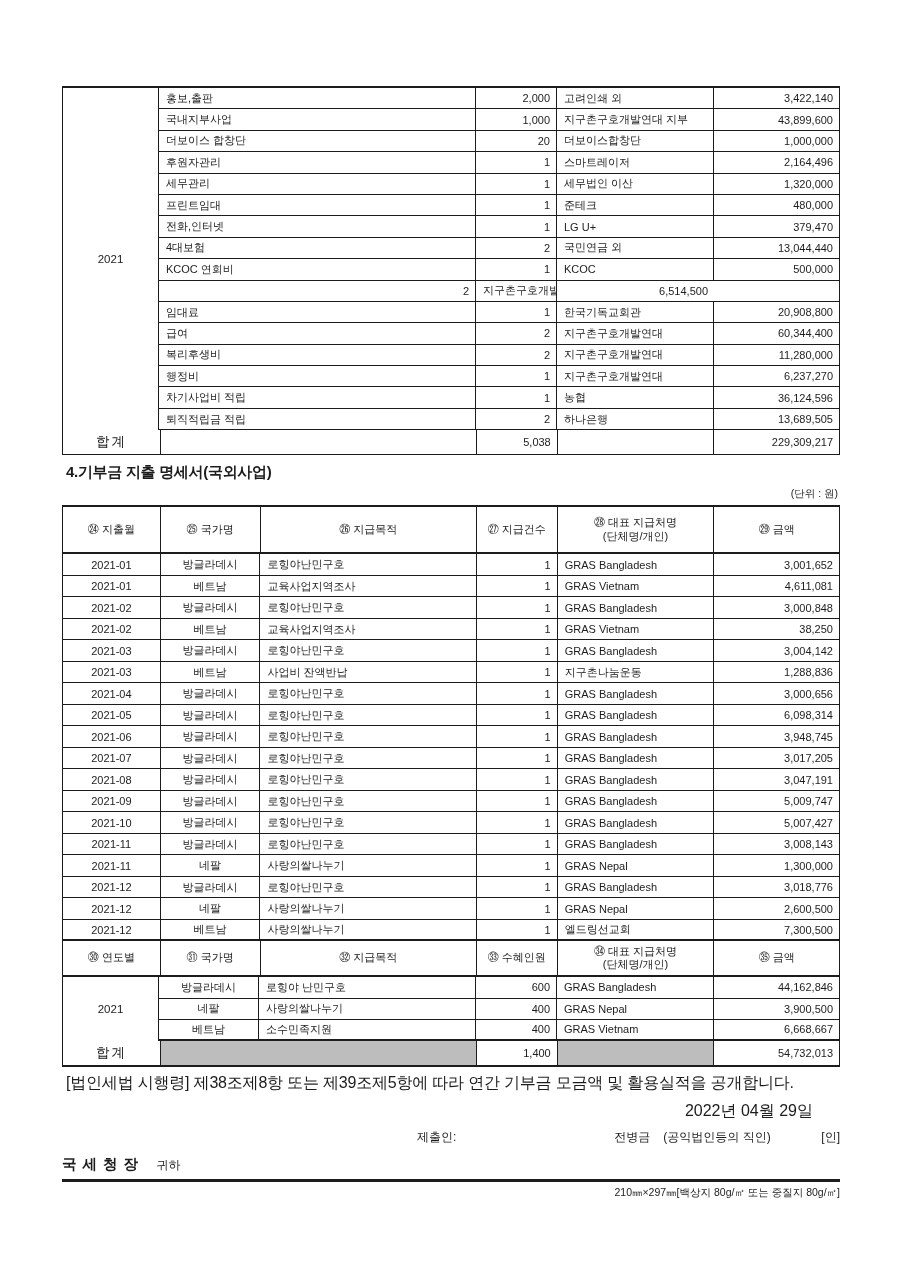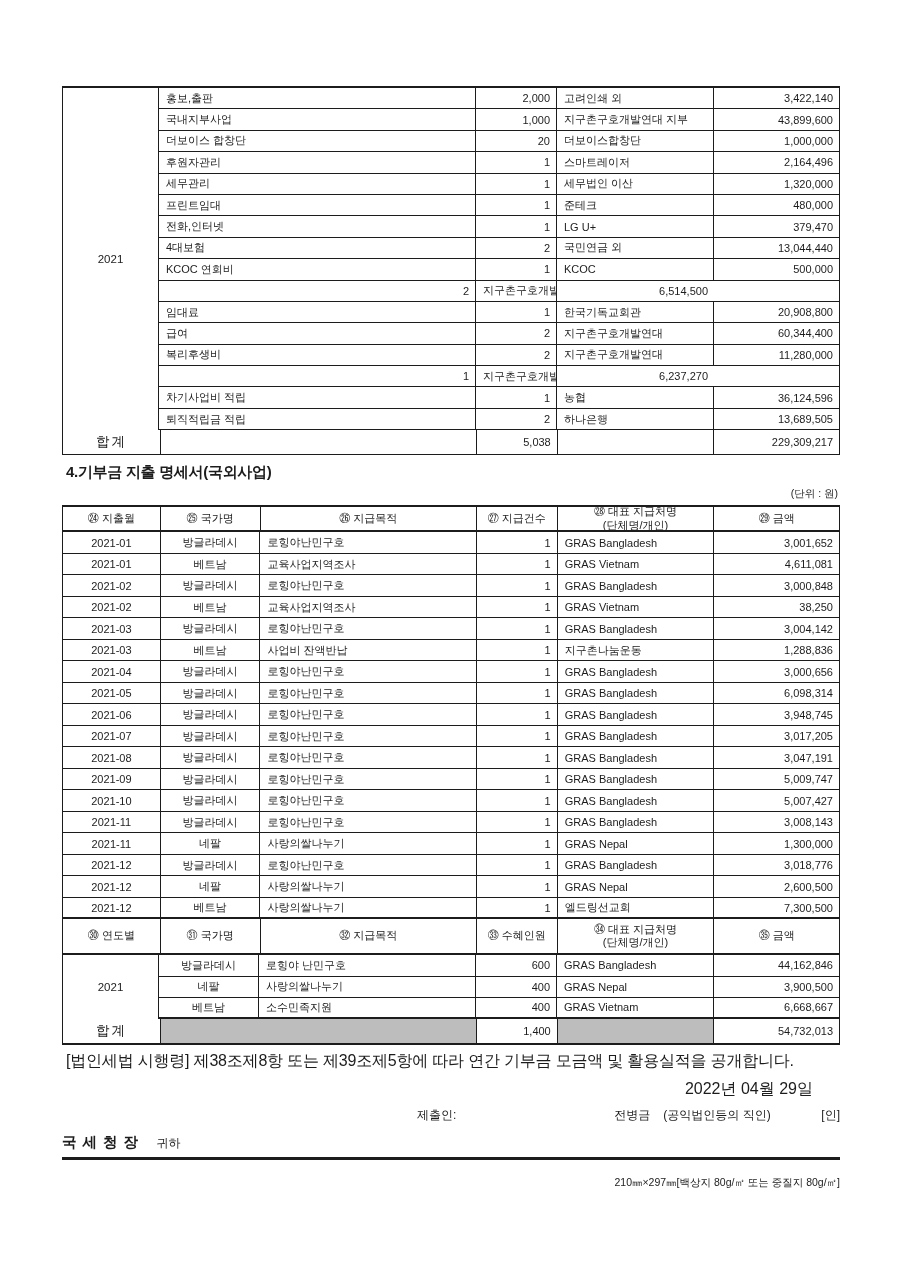--- a/index.html
+++ b/index.html
@@ -7,21 +7,21 @@
   body {
     width:900px; height:1273px; position:relative;
     font-family:"Liberation Sans","DejaVu Sans",sans-serif;
     color:#1c1c1c;
   }
   .page { position:absolute; left:62px; top:86px; width:778px; }
 
   
   .tbl { border:1px solid #1c1c1c; border-top:2px solid #1c1c1c; }
   .r   { display:flex; height:21.4px; border-bottom:1px solid #1c1c1c;text-align:center; }
-  .hr  { display:flex; height:25px; border-bottom:2px solid #1c1c1c; }
+  .hr  { display:flex; height:47px; border-bottom:2px solid #1c1c1c; }
   .c   { border-right:1px solid #1c1c1c; display:flex; align-items:center;
          font-size:11px; overflow:hidden; white-space:nowrap; }
   .c:last-child { border-right:none; }
   .w1 {width:98px;}  .w2 {width:317px;} .w2a{width:100px;} .w2b{width:217px;}
   .w3 {width:81px;}  .w4 {width:157px;} .w5 {width:125px;}
   .ctr  { justify-content:center; }
   .num  { justify-content:flex-end; padding-right:6px; }
   .txt  { justify-content:flex-start; padding-left:7px; }
   .hcell{ justify-content:center; flex-direction:column; line-height:1.25; text-align:center; }
 
@@ -62,21 +62,21 @@
   .date-line  { text-align:right; font-size:16px; margin:7px 27px 0 0; }
   .submit-line{ display:flex; align-items:center; font-size:12px; margin-top:7px; }
   .submit-label { margin-left:355px; }
   .submit-name  { margin-left:158px; }
   .seal-note    { margin-left:13px; }
   .seal-mark    { margin-left:auto; margin-right:0; }
   .recipient-line { margin-top:9px; font-size:12px; }
   .recipient { font-size:14.5px; font-weight:bold; letter-spacing:1px; }
   .recipient-suffix { font-size:12px; margin-left:14px; }
   .dbl-rule { margin-top:5px; height:3px; border-top:2px solid #1c1c1c; border-bottom:1px solid #1c1c1c; }
-  .paper-spec { text-align:right; font-size:10.5px; margin-top:16px; color:#222; }
+  .paper-spec { text-align:right; font-size:10.5px; margin-top:4px; color:#222; }
 </style>
 </head>
 <body>
 
 <div class="page">
 
   <section class="tbl">
     <div class="t1-main">
       <div class="yearcell">2021</div>
       <div class="t1-rows">
@@ -165,20 +165,21 @@
           </div>
 
           <div class="r">
             <div class="c txt">복리후생비</div>
             <div class="c num">2</div>
             <div class="c txt">지구촌구호개발연대</div>
             <div class="c num">11,280,000</div>
           </div>
 
           <div class="r">
+            <div class="c txt">행정비</div>
             <div class="c num">1</div>
             <div class="c txt">지구촌구호개발연대</div>
             <div class="c num">6,237,270</div>
           </div>
 
           <div class="r">
             <div class="c txt">차기사업비 적립</div>
             <div class="c num">1</div>
             <div class="c txt">농협</div>
             <div class="c num">36,124,596</div>

